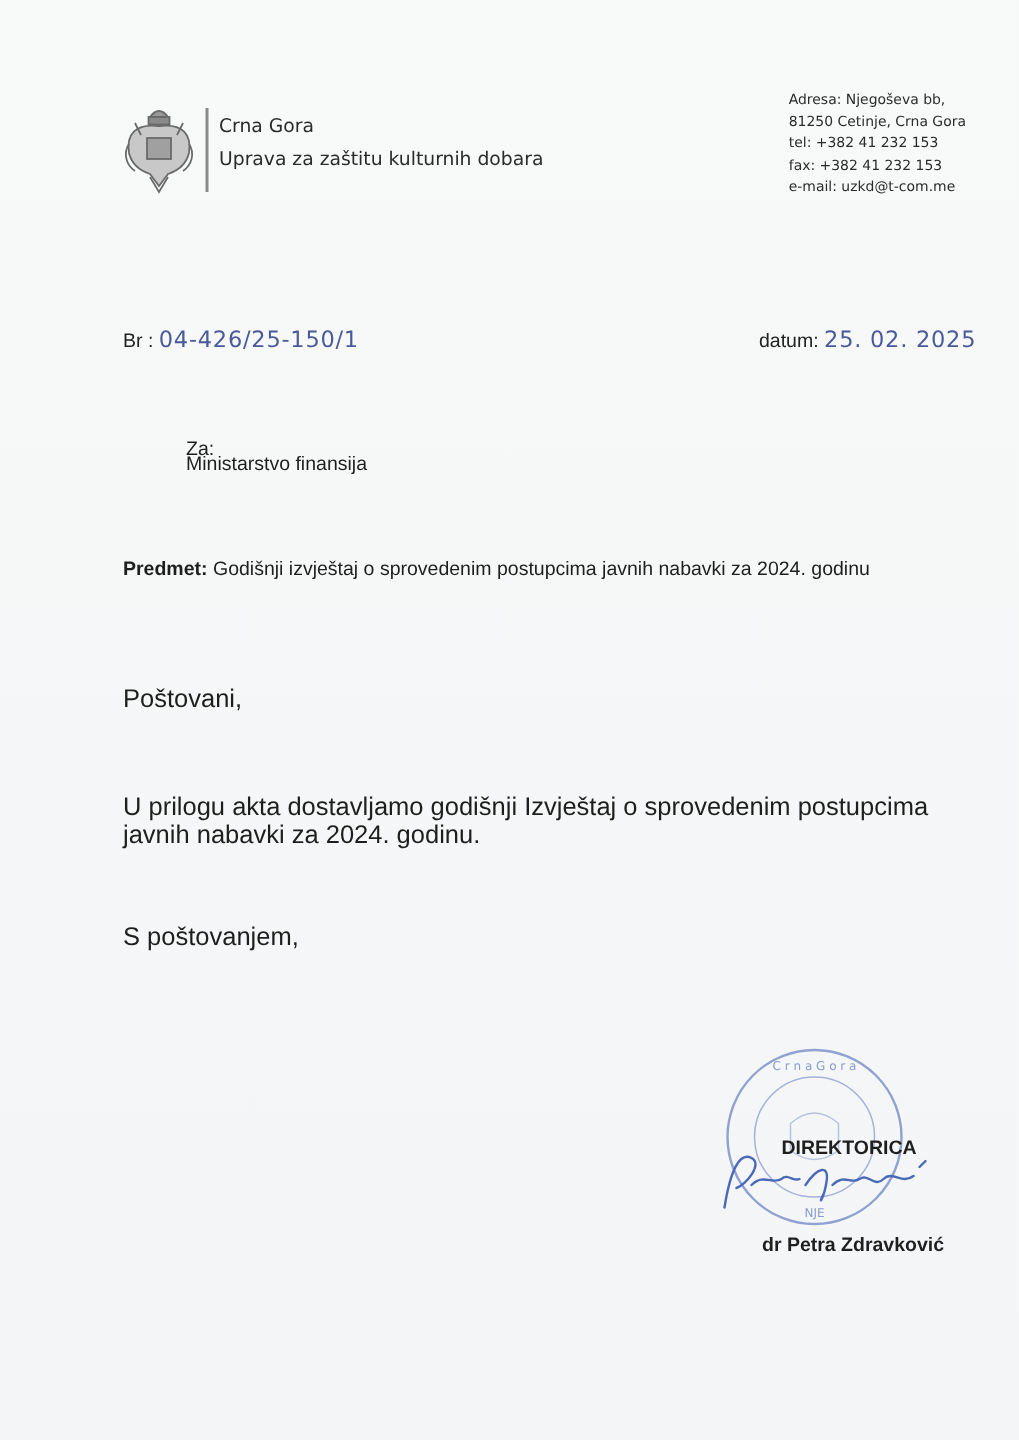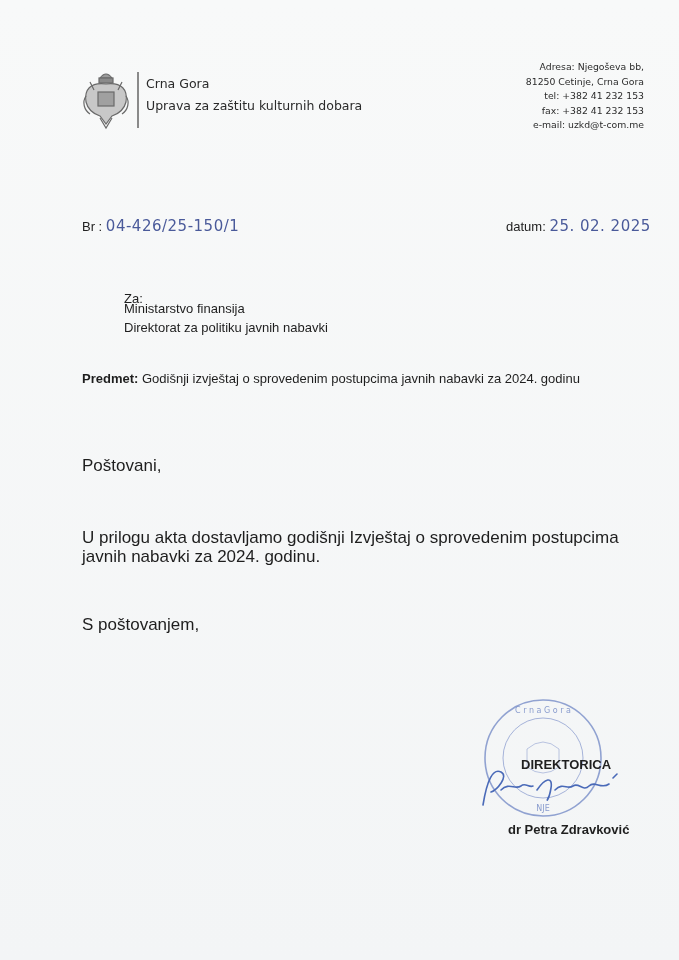--- a/index.html
+++ b/index.html
@@ -8,21 +8,21 @@
     background: #f7f8f8;
     font-family: "Liberation Sans", sans-serif;
     color: #1e1e1e;
   }
   .page { position: absolute; inset: 0; background: linear-gradient(180deg,#f8f9f9 0%, #f3f5f6 100%); }
 
   
   .crest { position: absolute; left: 80px; top: 68px; width: 52px; height: 62px; }
   .vdivider { position: absolute; left: 137px; top: 72px; width: 2px; height: 56px; background: #8a8a8a; }
   .org { position: absolute; left: 146px; top: 73px; font-family: "DejaVu Sans", sans-serif; font-size: 12.5px; color: #2a2a2a; line-height: 22px; }
-  .contact { position: absolute; right: 35px; top: 60px; text-align: right; font-family: "DejaVu Sans", sans-serif; font-size: 9.3px; line-height: 14.6px; color: #2b2b2b; }
+  .contact { position: absolute; right: 35px; top: 60px; font-family: "DejaVu Sans", sans-serif; font-size: 9.3px; line-height: 14.6px; color: #2b2b2b; }
 
   
   .ref { position: absolute; left: 82px; top: 217px; font-size: 13px; color: #222; }
   .hand { font-family: "DejaVu Sans", sans-serif; color: #4a5a9a; font-size: 15px; letter-spacing: 0.5px; }
   .datum { position: absolute; left: 506px; top: 217px; font-size: 13px; color: #222; }
 
   
   .za { position: absolute; left: 89px; top: 290px; font-size: 13px; line-height: 18.5px; }
   .za .lbl { position: absolute; left: 0; top: 0; margin-left: 35px; }
   .za .lines { position: absolute; left: 35px; top: 0; white-space: nowrap; margin-top: 10px; }
@@ -78,21 +78,20 @@
   </div>
   <div class="datum">
     <span>datum:</span>
     <span class="hand">25. 02. 2025</span>
   </div>
 
   <div class="za">
     <span class="lbl">Za:</span>
     <div class="lines">
       <div>Ministarstvo finansija</div>
-      <div>Direktorat za politiku javnih nabavki</div>
     </div>
   </div>
 
   <div class="subject">
     <b>Predmet:</b>
     <span>Godišnji izvještaj o sprovedenim postupcima javnih nabavki za 2024. godinu</span>
   </div>
 
   <div class="para greet">Poštovani,</div>
   <div class="para body1">U prilogu akta dostavljamo godišnji Izvještaj o sprovedenim postupcima javnih nabavki za 2024. godinu.</div>

